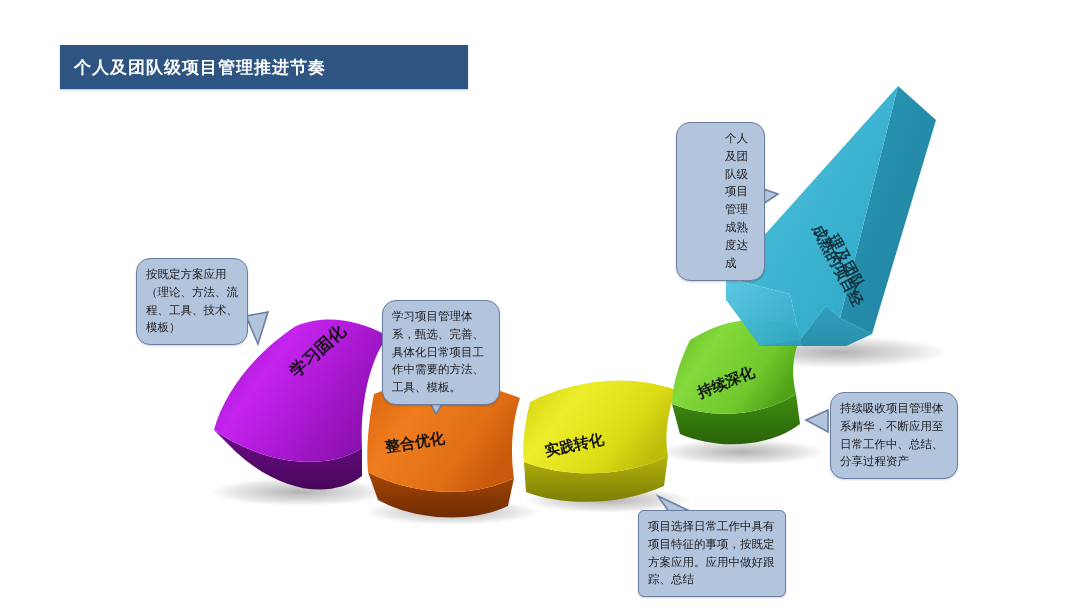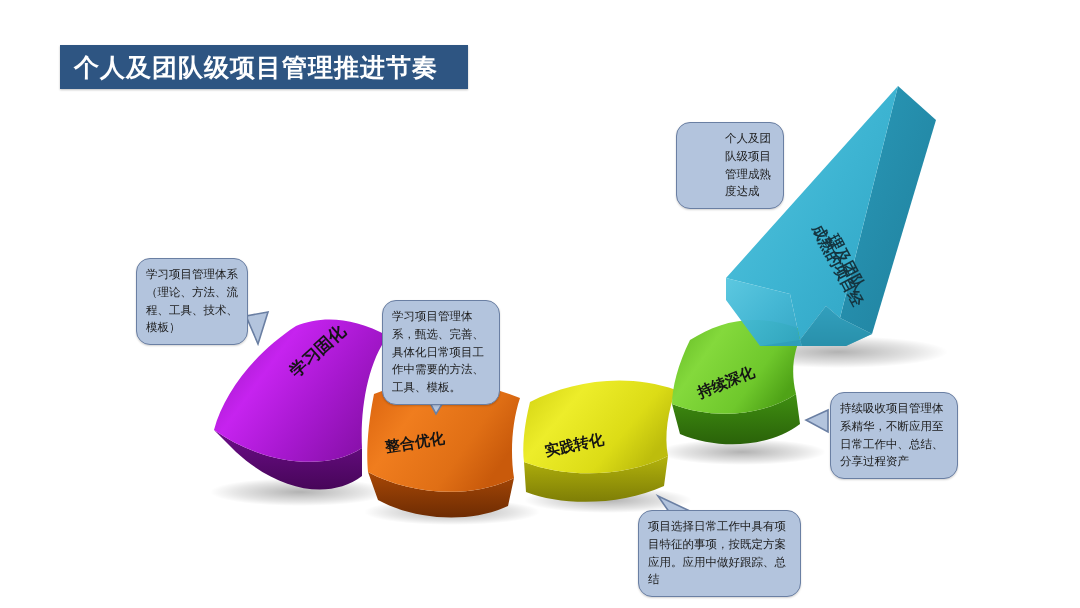--- a/index.html
+++ b/index.html
@@ -13,21 +13,21 @@
   #stage{position:absolute;left:0;top:0;width:1080px;height:608px;}
 
   
   .banner{
     position:absolute;left:60px;top:45px;width:408px;height:44px;
     background:#2e5582;
     display:flex;align-items:center;
     box-shadow:0 1px 2px rgba(0,0,0,.25);
   }
   .banner-text{
-    color:#ffffff;font-size:25px;font-weight:bold;
+    color:#ffffff;font-size:17px;font-weight:bold;
     letter-spacing:1px;padding-left:14px;
     white-space:nowrap;
     font-family:"DejaVu Sans","Liberation Sans",sans-serif;
   }
 
   
   .callout{
     position:absolute;
     background:#b3c4dd;
     border:1.6px solid #6a7fa3;
@@ -181,32 +181,32 @@
     </g>
 
     <path d="M246,316 L268,312 L258,344 Z" fill="#b3c4dd" stroke="#6a7fa3" stroke-width="1.6"></path>
     <path d="M424,392 L452,388 L436,414 Z" fill="#b3c4dd" stroke="#6a7fa3" stroke-width="1.6"></path>
     <path d="M672,516 L658,496 L692,512 Z" fill="#b3c4dd" stroke="#6a7fa3" stroke-width="1.6"></path>
     <path d="M828,410 L806,420 L828,432 Z" fill="#b3c4dd" stroke="#6a7fa3" stroke-width="1.6"></path>
     <path d="M754,186 L778,194 L760,206 Z" fill="#b3c4dd" stroke="#6a7fa3" stroke-width="1.6"></path>
   </svg>
 
   <div class="callout" style="left:136px;top:258px;width:112px;">
-    <span>学习项目管理体系（理论、方法、流程、工具、技术、模板）</span>
+    <span>按既定方案应用（理论、方法、流程、工具、技术、模板）</span>
   </div>
 
   <div class="callout" style="left:382px;top:300px;width:118px;">
     <span>学习项目管理体系，甄选、完善、具体化日常项目工作中需要的方法、工具、模板。</span>
   </div>
 
-  <div class="callout" style="left:638px;top:510px;width:163px;">
+  <div class="callout" style="left:638px;top:510px;width:148px;border-radius:6px;">
     <span>项目选择日常工作中具有项目特征的事项，按既定方案应用。应用中做好跟踪、总结</span>
   </div>
 
   <div class="callout" style="left:830px;top:392px;width:128px;">
     <span>持续吸收项目管理体系精华，不断应用至日常工作中、总结、分享过程资产</span>
   </div>
 
-  <div class="callout" style="left:676px;top:122px;width:108px;padding-left:48px;">
+  <div class="callout" style="left:676px;top:122px;width:89px;padding-left:48px;">
     <span>个人及团队级项目管理成熟度达成</span>
   </div>
 
 </div>
 
 </body></html>

